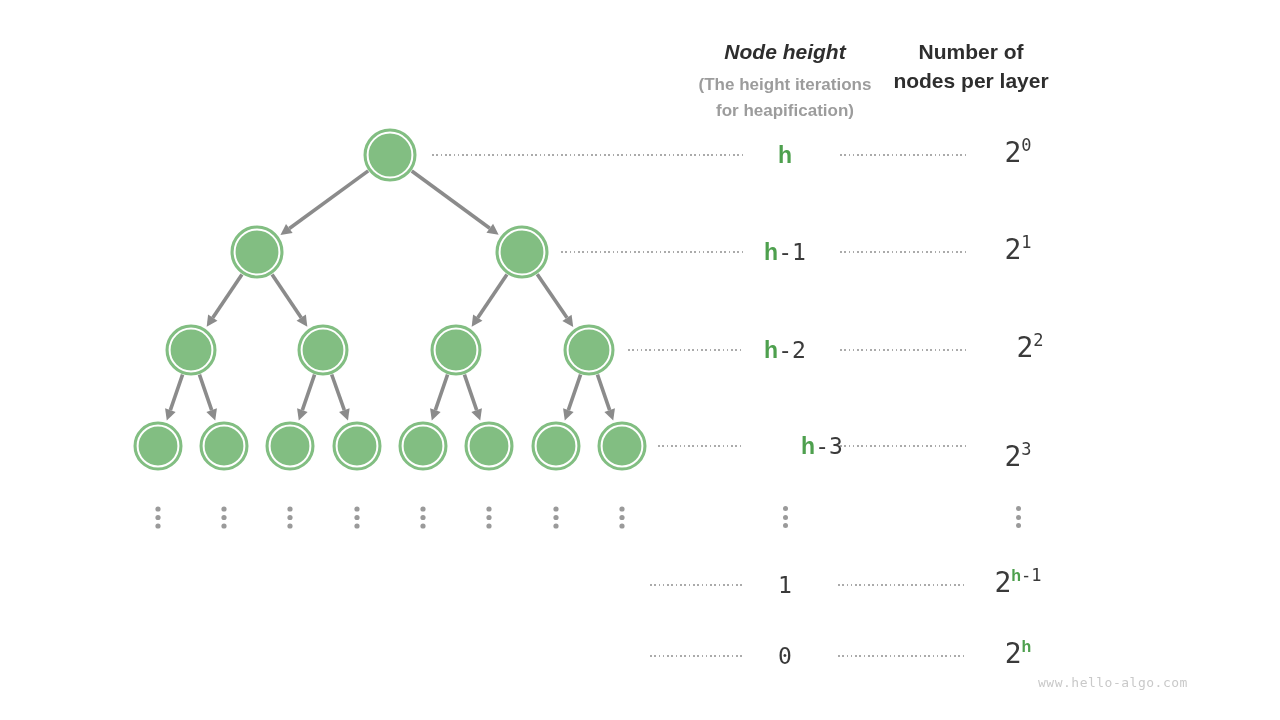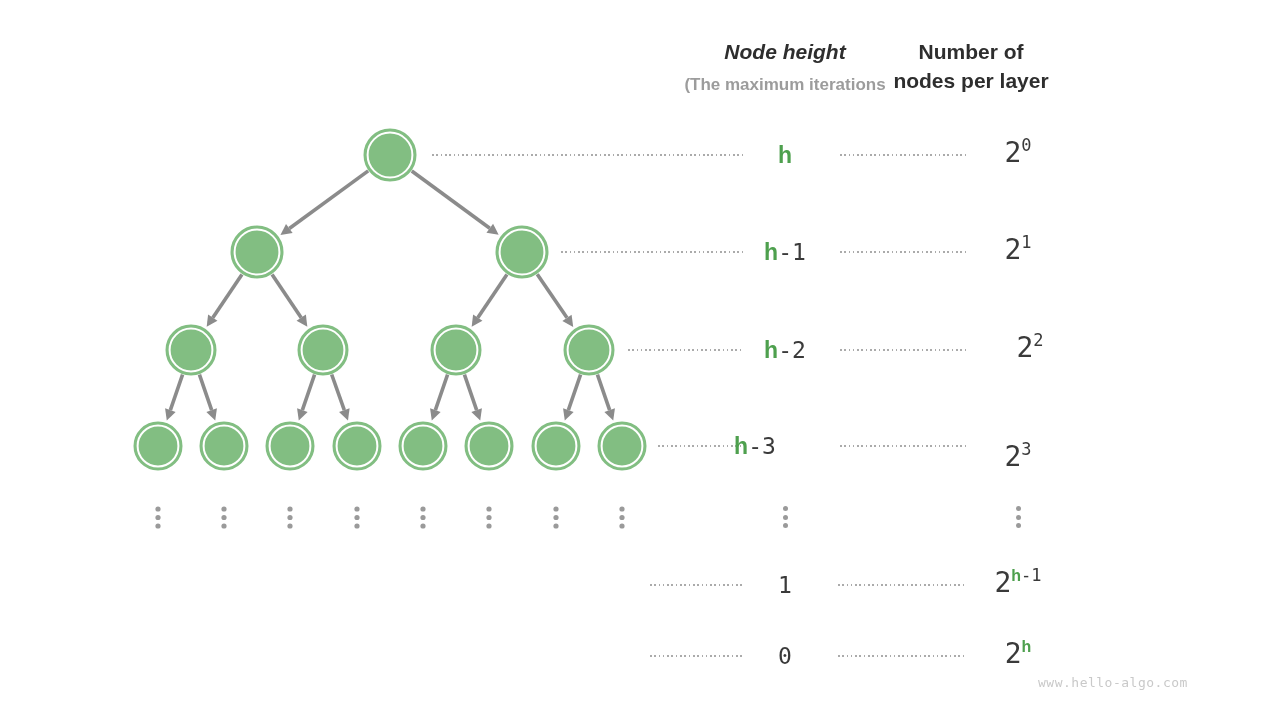--- a/index.html
+++ b/index.html
@@ -135,21 +135,22 @@
       <circle cx="556" cy="509" r="2.6" fill="#9a9a9a"></circle>
       <circle cx="556" cy="517.5" r="2.6" fill="#9a9a9a"></circle>
       <circle cx="556" cy="526" r="2.6" fill="#9a9a9a"></circle>
       <circle cx="622" cy="509" r="2.6" fill="#9a9a9a"></circle>
       <circle cx="622" cy="517.5" r="2.6" fill="#9a9a9a"></circle>
       <circle cx="622" cy="526" r="2.6" fill="#9a9a9a"></circle>
     </svg>
 
   <div class="abs hdr-title" style="left:665px;top:37px;width:240px;font-style:italic;">Node height</div>
   <div class="abs hdr-sub" style="left:645px;top:72px;width:280px;">
-    <div>(The maximum iterations</div>
+    <div>(The height iterations</div>
+    <div>for heapification)</div>
   </div>
   <div class="abs hdr-title" style="left:851px;top:37px;width:240px;">
     <div>Number of</div>
     <div>nodes per layer</div>
   </div>
 
   <div id="rows-layer">
       <div class="dotline" style="left:432px;top:154px;width:313px;"></div>
       <div class="dotline" style="left:840px;top:154px;width:127px;"></div>
       <div class="row-label" style="left:725px;top:138px;width:120px;"><span class="green-h">h</span></div>
@@ -157,21 +158,21 @@
       <div class="dotline" style="left:561px;top:251px;width:184px;"></div>
       <div class="dotline" style="left:840px;top:251px;width:127px;"></div>
       <div class="row-label" style="left:725px;top:235px;width:120px;"><span class="green-h">h</span><span class="mono-part">-1</span></div>
       <div class="count-label" style="left:948px;top:231px;width:140px;"><span class="count-base">2</span><span class="count-sup"><span class="sup-mono">1</span></span></div>
       <div class="dotline" style="left:628px;top:349px;width:114px;"></div>
       <div class="dotline" style="left:840px;top:349px;width:127px;"></div>
       <div class="row-label" style="left:725px;top:333px;width:120px;"><span class="green-h">h</span><span class="mono-part">-2</span></div>
       <div class="count-label" style="left:960px;top:329px;width:140px;"><span class="count-base">2</span><span class="count-sup"><span class="sup-mono">2</span></span></div>
       <div class="dotline" style="left:658px;top:445px;width:84px;"></div>
       <div class="dotline" style="left:840px;top:445px;width:127px;"></div>
-      <div class="row-label" style="left:695px;top:429px;width:120px;"><span class="green-h">h</span><span class="mono-part">-3</span></div>
+      <div class="row-label" style="left:762px;top:429px;width:120px;"><span class="green-h">h</span><span class="mono-part">-3</span></div>
       <div class="count-label" style="left:948px;top:438px;width:140px;"><span class="count-base">2</span><span class="count-sup"><span class="sup-mono">3</span></span></div>
       <div class="vdot" style="left:782.5px;top:506px;"></div>
       <div class="vdot" style="left:782.5px;top:514.5px;"></div>
       <div class="vdot" style="left:782.5px;top:523px;"></div>
       <div class="vdot" style="left:1015.5px;top:506px;"></div>
       <div class="vdot" style="left:1015.5px;top:514.5px;"></div>
       <div class="vdot" style="left:1015.5px;top:523px;"></div>
       <div class="dotline" style="left:650px;top:584px;width:95px;"></div>
       <div class="dotline" style="left:838px;top:584px;width:129px;"></div>
       <div class="row-label" style="left:725px;top:568px;width:120px;"><span class="mono-part">1</span></div>

